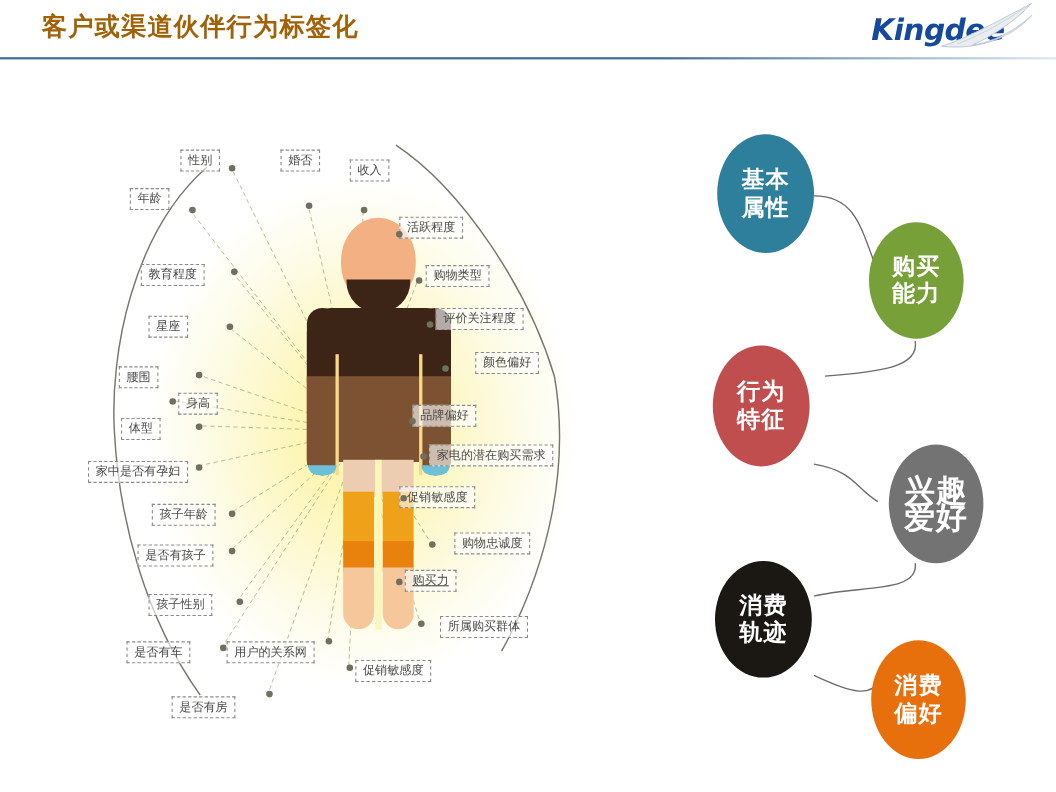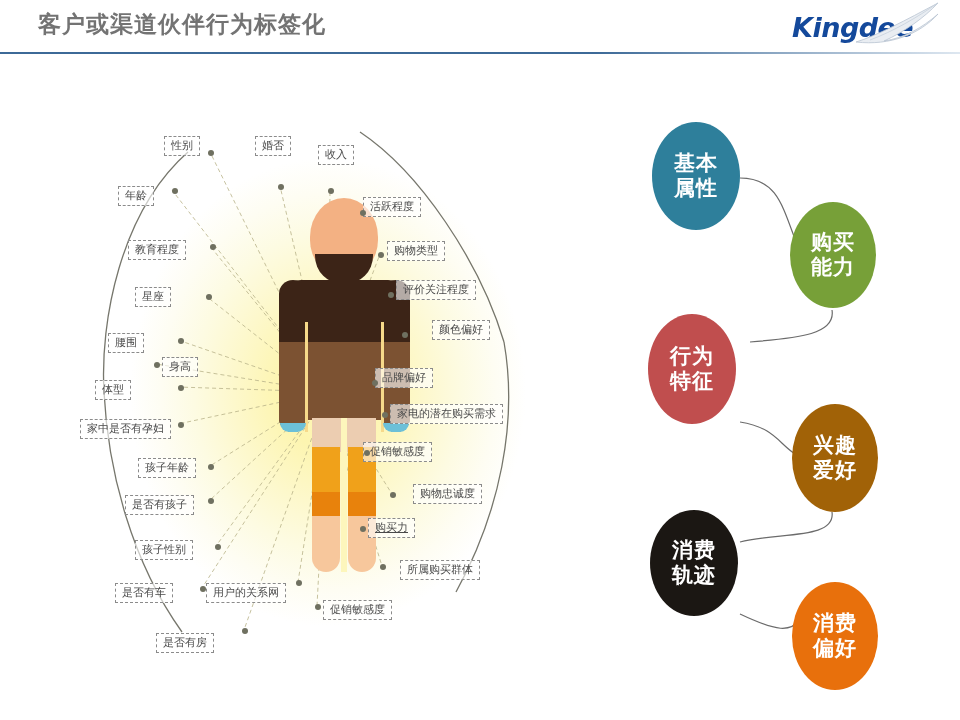--- a/index.html
+++ b/index.html
@@ -15,21 +15,21 @@
     position:absolute;left:0;top:0;width:960px;height:52px;
     background:#ffffff;
   }
   #header-rule{
     position:absolute;left:0;top:52px;width:960px;height:2px;
     background:linear-gradient(to right,#1a4f85 0%,#1a4f85 62%,#d8e3ee 100%);
     opacity:.85;
   }
   #page-title{
     position:absolute;left:38px;top:9px;
-    font-size:23px;font-weight:bold;color:#737373;
+    font-size:23px;font-weight:bold;color:#a16207;
     letter-spacing:1px;white-space:nowrap;
   }
   
   #logo{
     position:absolute;right:22px;top:6px;width:180px;height:44px;
   }
   #logo-text{
     position:absolute;left:34px;top:6px;
     font-size:27px;font-weight:bold;font-style:italic;
     color:#14499b;letter-spacing:-.5px;
@@ -168,31 +168,31 @@
   <div class="fig" id="fig-thigh-r"></div>
   <div class="fig" id="fig-knee-l"></div>
   <div class="fig" id="fig-knee-r"></div>
   <div class="fig" id="fig-shin-l"></div>
   <div class="fig" id="fig-shin-r"></div>
   <div class="fig" id="fig-gap"></div>
 
   <div id="label-host">
       <div class="lbl" style="left: 104px; top: 44px;">性别</div>
       <div class="dot" style="left: 148px; top: 58px;"></div>
-      <div class="lbl" style="left: 58px; top: 94px;">年龄</div>
+      <div class="lbl" style="left: 58px; top: 79px;">年龄</div>
       <div class="dot" style="left: 112px; top: 96px;"></div>
       <div class="lbl" style="left: 68px; top: 148px;">教育程度</div>
       <div class="dot" style="left: 150px; top: 152px;"></div>
       <div class="lbl" style="left: 75px; top: 195px;">星座</div>
       <div class="dot" style="left: 146px; top: 202px;"></div>
       <div class="lbl" style="left: 48px; top: 241px;">腰围</div>
       <div class="dot" style="left: 118px; top: 246px;"></div>
       <div class="lbl" style="left: 102px; top: 265px;">身高</div>
       <div class="dot" style="left: 94px; top: 270px;"></div>
-      <div class="lbl" style="left: 35px; top: 288px;">体型</div>
+      <div class="lbl" style="left: 50px; top: 288px;">体型</div>
       <div class="dot" style="left: 118px; top: 293px;"></div>
       <div class="lbl" style="left: 20px; top: 327px;">家中是否有孕妇</div>
       <div class="dot" style="left: 118px; top: 330px;"></div>
       <div class="lbl" style="left: 78px; top: 366px;">孩子年龄</div>
       <div class="dot" style="left: 148px; top: 372px;"></div>
       <div class="lbl" style="left: 65px; top: 403px;">是否有孩子</div>
       <div class="dot" style="left: 148px; top: 406px;"></div>
       <div class="lbl" style="left: 75px; top: 448px;">孩子性别</div>
       <div class="dot" style="left: 155px; top: 452px;"></div>
       <div class="lbl" style="left: 55px; top: 491px; text-align: center;">是否有车</div>
@@ -252,21 +252,21 @@
           <div>购买</div>
           <div>能力</div>
         </div>
       </div>
       <div class="oval" style="left: 48px; top: 222px; width: 88px; height: 110px; background: rgb(192, 78, 78); font-size: 21px;">
         <div>
           <div>行为</div>
           <div>特征</div>
         </div>
       </div>
-      <div class="oval" style="left: 192px; top: 312px; width: 86px; height: 108px; background: #a16207; font-size: 21px;">
+      <div class="oval" style="left: 208px; top: 312px; width: 86px; height: 108px; background: #737373; font-size: 28px;">
         <div>
           <div>兴趣</div>
           <div>爱好</div>
         </div>
       </div>
       <div class="oval" style="left: 50px; top: 418px; width: 88px; height: 106px; background: rgb(27, 23, 19); font-size: 21px;">
         <div>
           <div>消费</div>
           <div>轨迹</div>
         </div>

